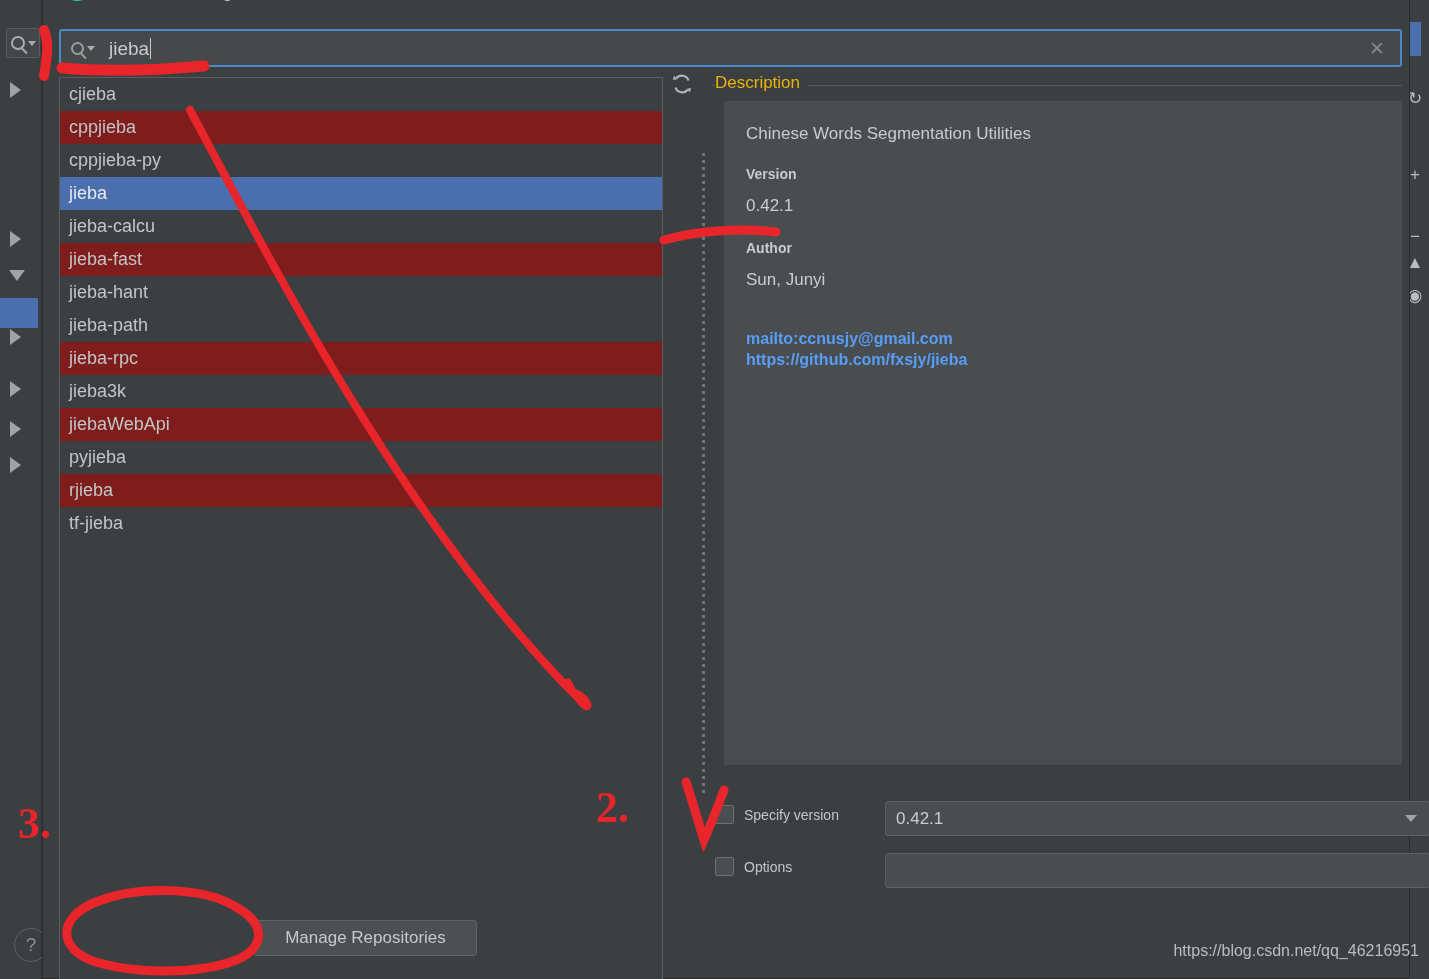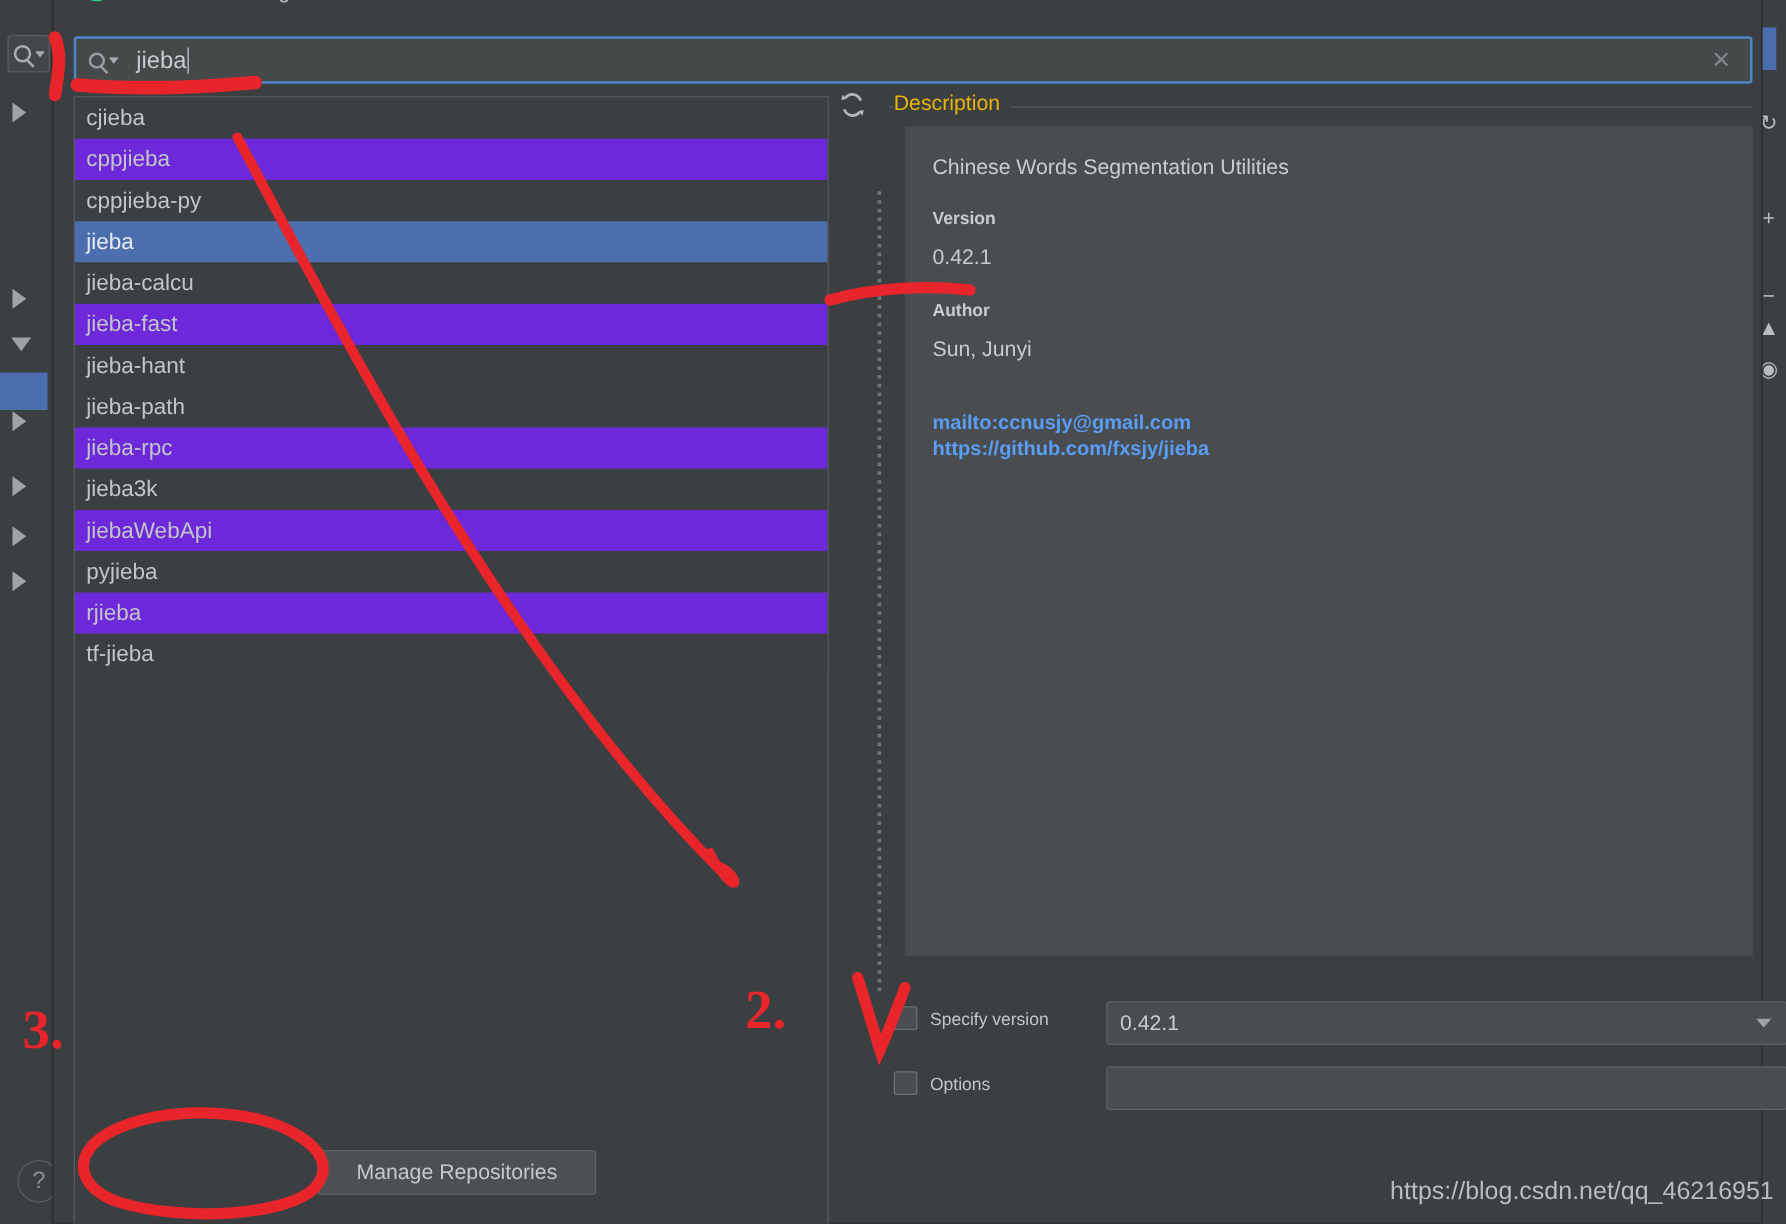--- a/index.html
+++ b/index.html
@@ -109,21 +109,21 @@
     position: absolute; left: 16px; top: 94px;
     width: 604px; height: 952px;
     background: #3C3F41; border: 1px solid #5a5d5f;
     overflow: hidden;
   }
   .pkg-row {
     height: 33px; line-height: 33px; padding-left: 9px;
     font-size: 18px; color: #c2c5c7; white-space: nowrap;
   }
   .pkg-row.alt { background: #3C3F41; }
-  .pkg-row.even { background: #6d28d9; }
+  .pkg-row.even { background: #7f1d1d; }
   .pkg-row.selected { background: #4B6EAF; color: #e6e9ec; }
 
   .reload-btn {
     position: absolute; left: 624px; top: 86px;
     width: 30px; height: 30px; color: #b2b6b9;
     display: flex; align-items: center; justify-content: center;
   }
 
   
   .splitter {
@@ -199,21 +199,21 @@
     padding: 0 16px;
   }
   .help-btn {
     position: absolute; left: 14px; top: 928px;
     width: 34px; height: 34px; border-radius: 50%;
     border: 1px solid #5c6062; color: #8d9194;
     font-size: 19px; display: flex; align-items: center; justify-content: center;
   }
   .watermark {
     position: absolute; right: 10px; top: 942px;
-    font-size: 20px; color: #b9bdc0; white-space: nowrap;
+    font-size: 16px; color: #b9bdc0; white-space: nowrap;
   }
 
   
   .annot { position: absolute; inset: 0; pointer-events: none; }
   .annot-num {
     position: absolute; color: #E8252A; font-size: 44px;
     font-family: "Liberation Serif", serif; font-weight: bold;
   }
 </style>
 </head>

